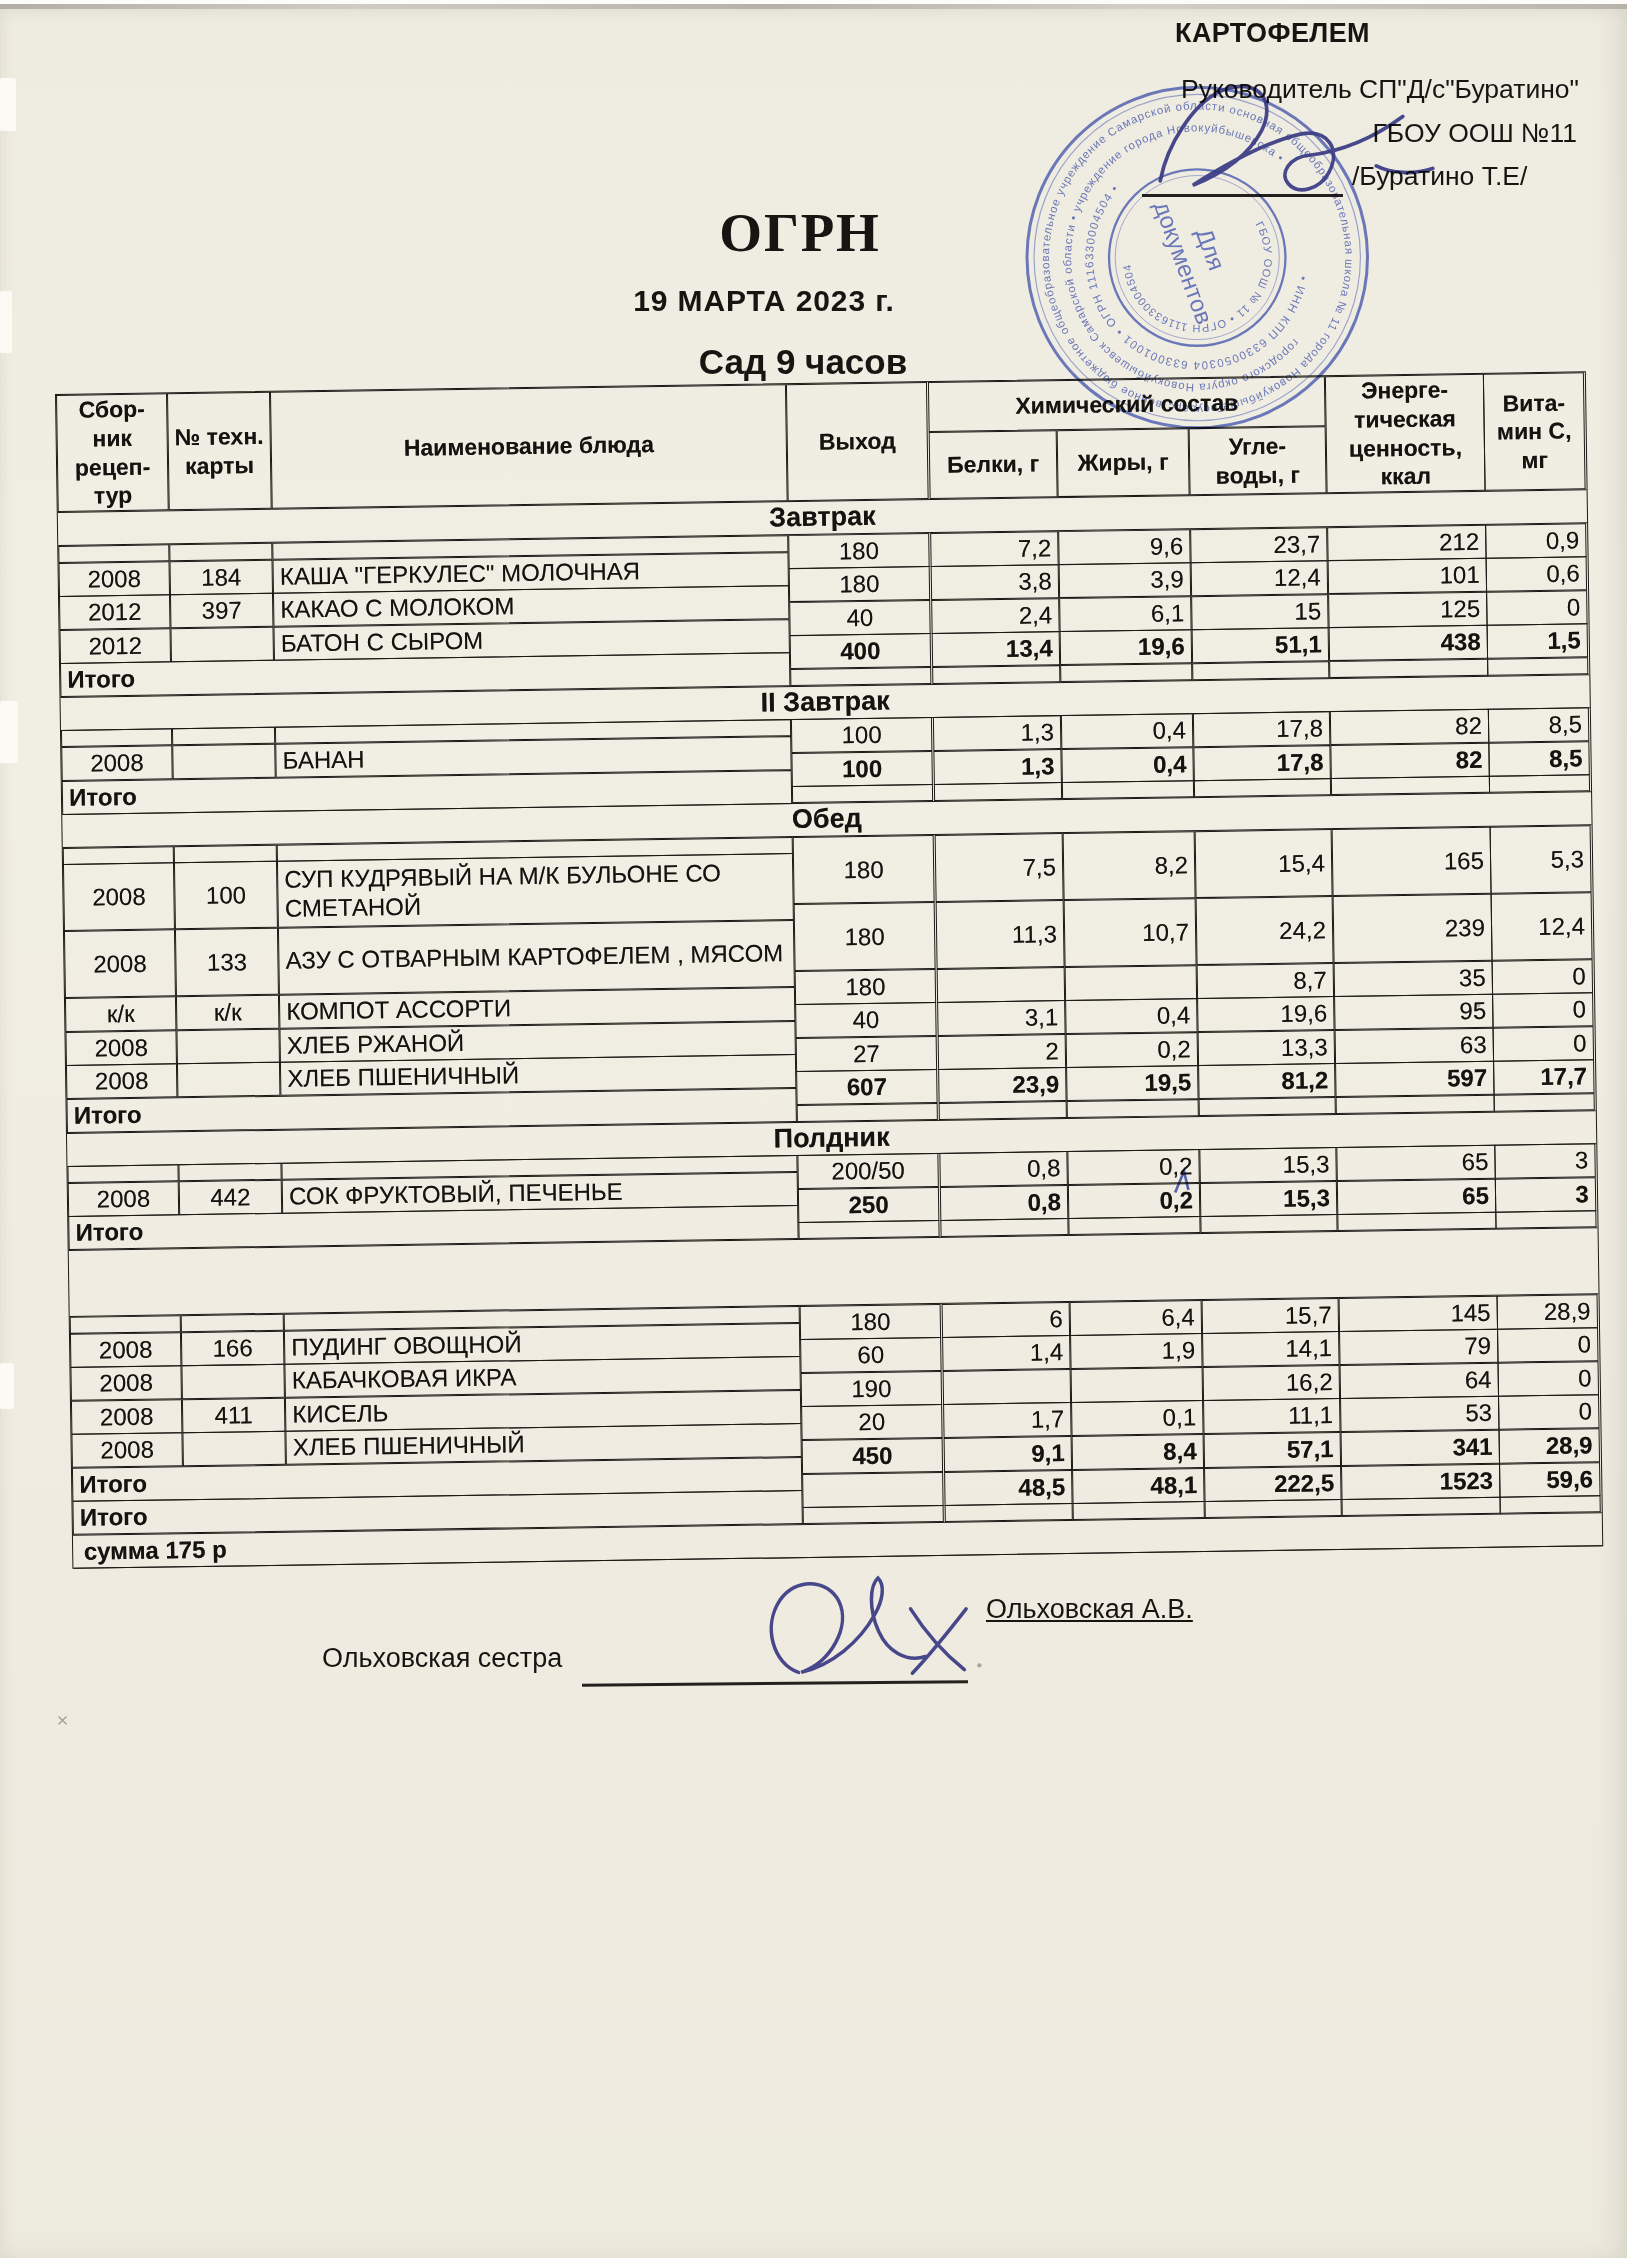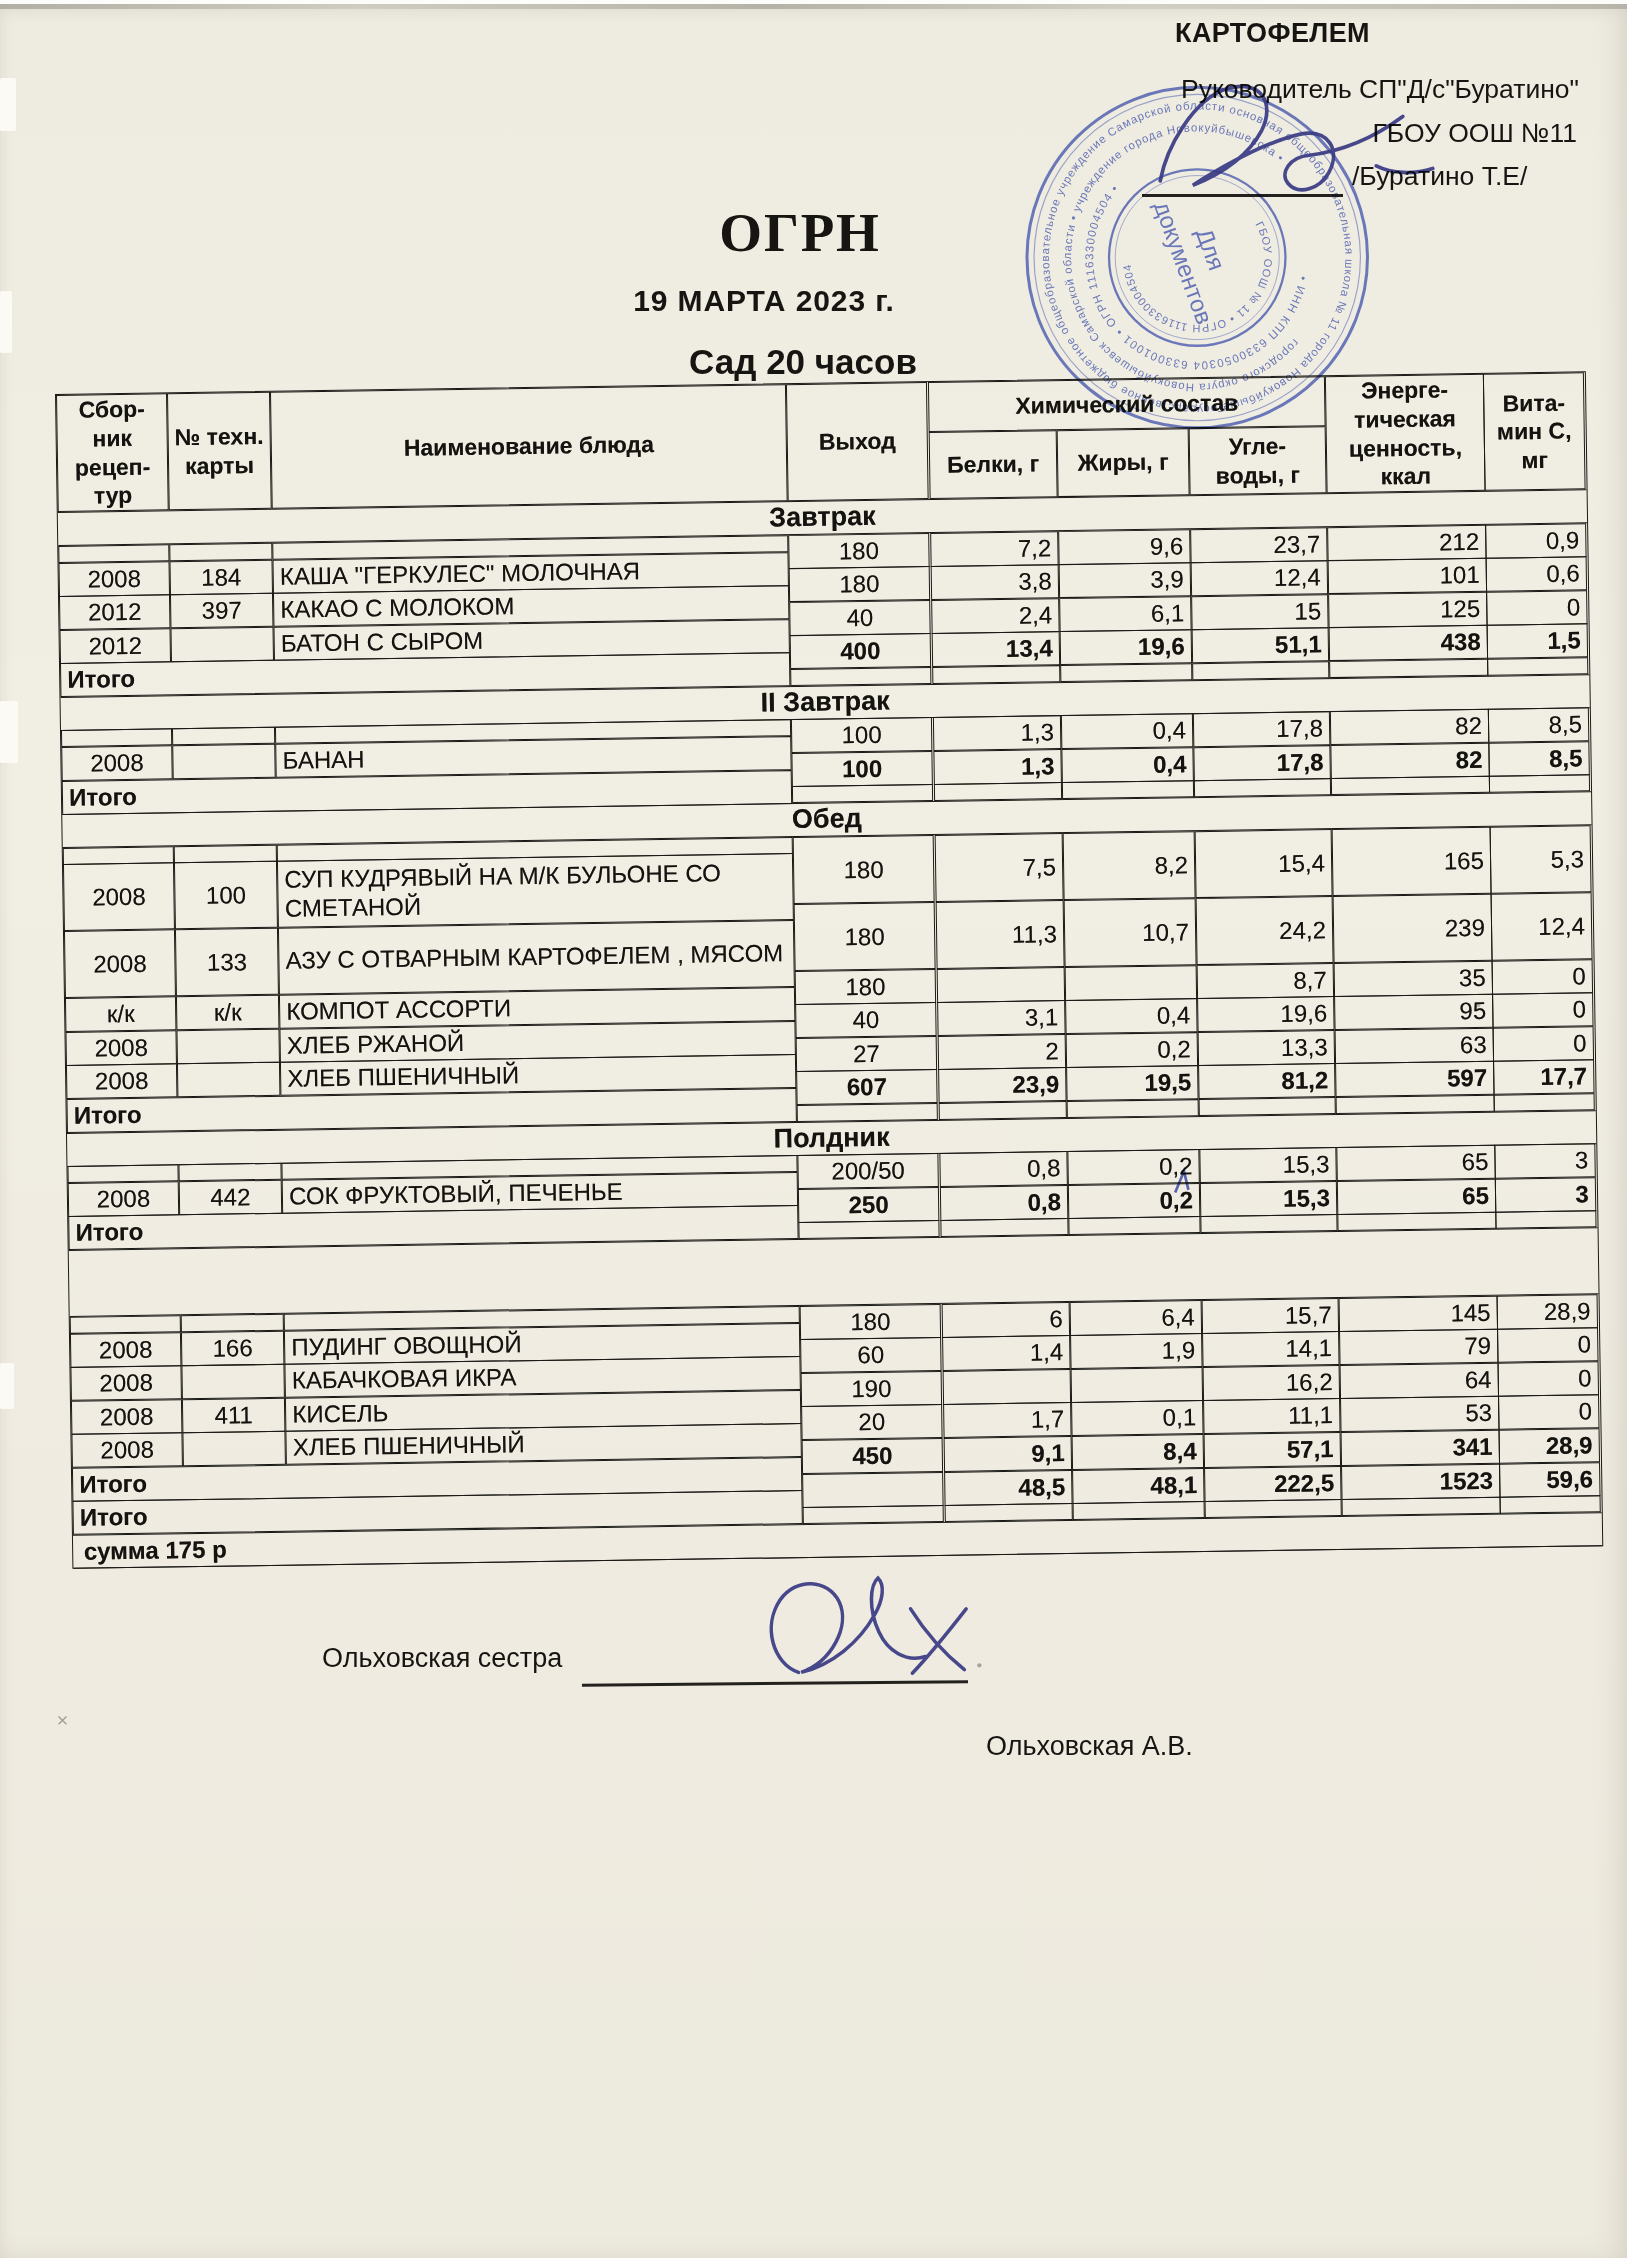--- a/index.html
+++ b/index.html
@@ -52,21 +52,21 @@
   <div class="patch" style="left:0;top:1363px;width:14px;height:46px;"></div>
 
   <div class="abs approved" style="left:1175px;top:17.6px;">КАРТОФЕЛЕМ</div>
   <div class="abs appr-line" style="right:49px;top:74px;">Руководитель СП"Д/с"Буратино"</div>
   <div class="abs appr-line" style="right:51px;top:118px;">ГБОУ ООШ №11</div>
   <div class="sig-line" style="left:1142px;top:194px;width:201px;"></div>
   <div class="abs appr-line" style="left:1352px;top:161px;">/Буратино Т.Е/</div>
 
   <div class="abs menu-title" style="left:800px;top:201px;transform:translateX(-50%);">ОГРН</div>
   <div class="abs menu-date" style="left:764px;top:284px;transform:translateX(-50%);">19 МАРТА  2023 г.</div>
-  <div class="abs menu-sub" style="left:803px;top:342px;transform:translateX(-50%);">Сад 20 часов</div>
+  <div class="abs menu-sub" style="left:803px;top:342px;transform:translateX(-50%);">Сад 9 часов</div>
 
   <div id="menu-table" style="height: 1173px;">
       <div class="cell hc" style="left: 0px; top: 0px; width: 111px; height: 117px;">Сбор-
 ник
 рецеп-
 тур</div>
       <div class="cell hc" style="left: 111px; top: 0px; width: 103px; height: 117px;">№ техн.
 карты</div>
       <div class="cell hc" style="left: 214px; top: 0px; width: 516px; height: 117px;">Наименование блюда</div>
       <div class="cell hc" style="left: 730px; top: 0px; width: 141px; height: 117px;">Выход</div>
@@ -298,21 +298,21 @@
       <div class="cell sliver" style="left: 872px; top: 1123px; width: 128px; height: 17px;"></div>
       <div class="cell sliver" style="left: 1000px; top: 1123px; width: 132px; height: 17px;"></div>
       <div class="cell sliver" style="left: 1132px; top: 1123px; width: 137px; height: 17px;"></div>
       <div class="cell sliver" style="left: 1269px; top: 1123px; width: 159px; height: 17px;"></div>
       <div class="cell sliver" style="left: 1427px; top: 1123px; width: 101px; height: 17px;"></div>
       <div class="cell sum-row" style="left: 0px; top: 1140px; width: 1529px; height: 34px;">сумма 175 р</div>
     </div>
 
   <div class="abs nurse" style="left:322px;top:1643px;">Ольховская сестра</div>
   <div class="sig-line" style="left:582px;top:1682px;width:386px;transform:rotate(-0.5deg);"></div>
-  <div class="abs nurse" style="left:986px;top:1731px;">Ольховская А.В.</div>
+  <div class="abs nurse" style="left:986px;top:1594px;text-decoration:underline;">Ольховская А.В.</div>
 
   <svg id="ink-layer" width="1628" height="2258" viewBox="0 0 1845 2560">
     <defs>
       <path id="ring1p" d="M -168,0 a 168,168 0 1,1 336,0 a 168,168 0 1,1 -336,0"></path>
       <path id="ring2p" d="M -143,0 a 143,143 0 1,1 286,0 a 143,143 0 1,1 -286,0"></path>
       <path id="ring3p" d="M -118,0 a 118,118 0 1,1 236,0 a 118,118 0 1,1 -236,0"></path>
       <path id="ring4p" d="M -76,0 a 76,76 0 1,1 152,0 a 76,76 0 1,1 -152,0"></path>
     </defs>
 
     <g transform="translate(1357,292)" opacity="0.78">

